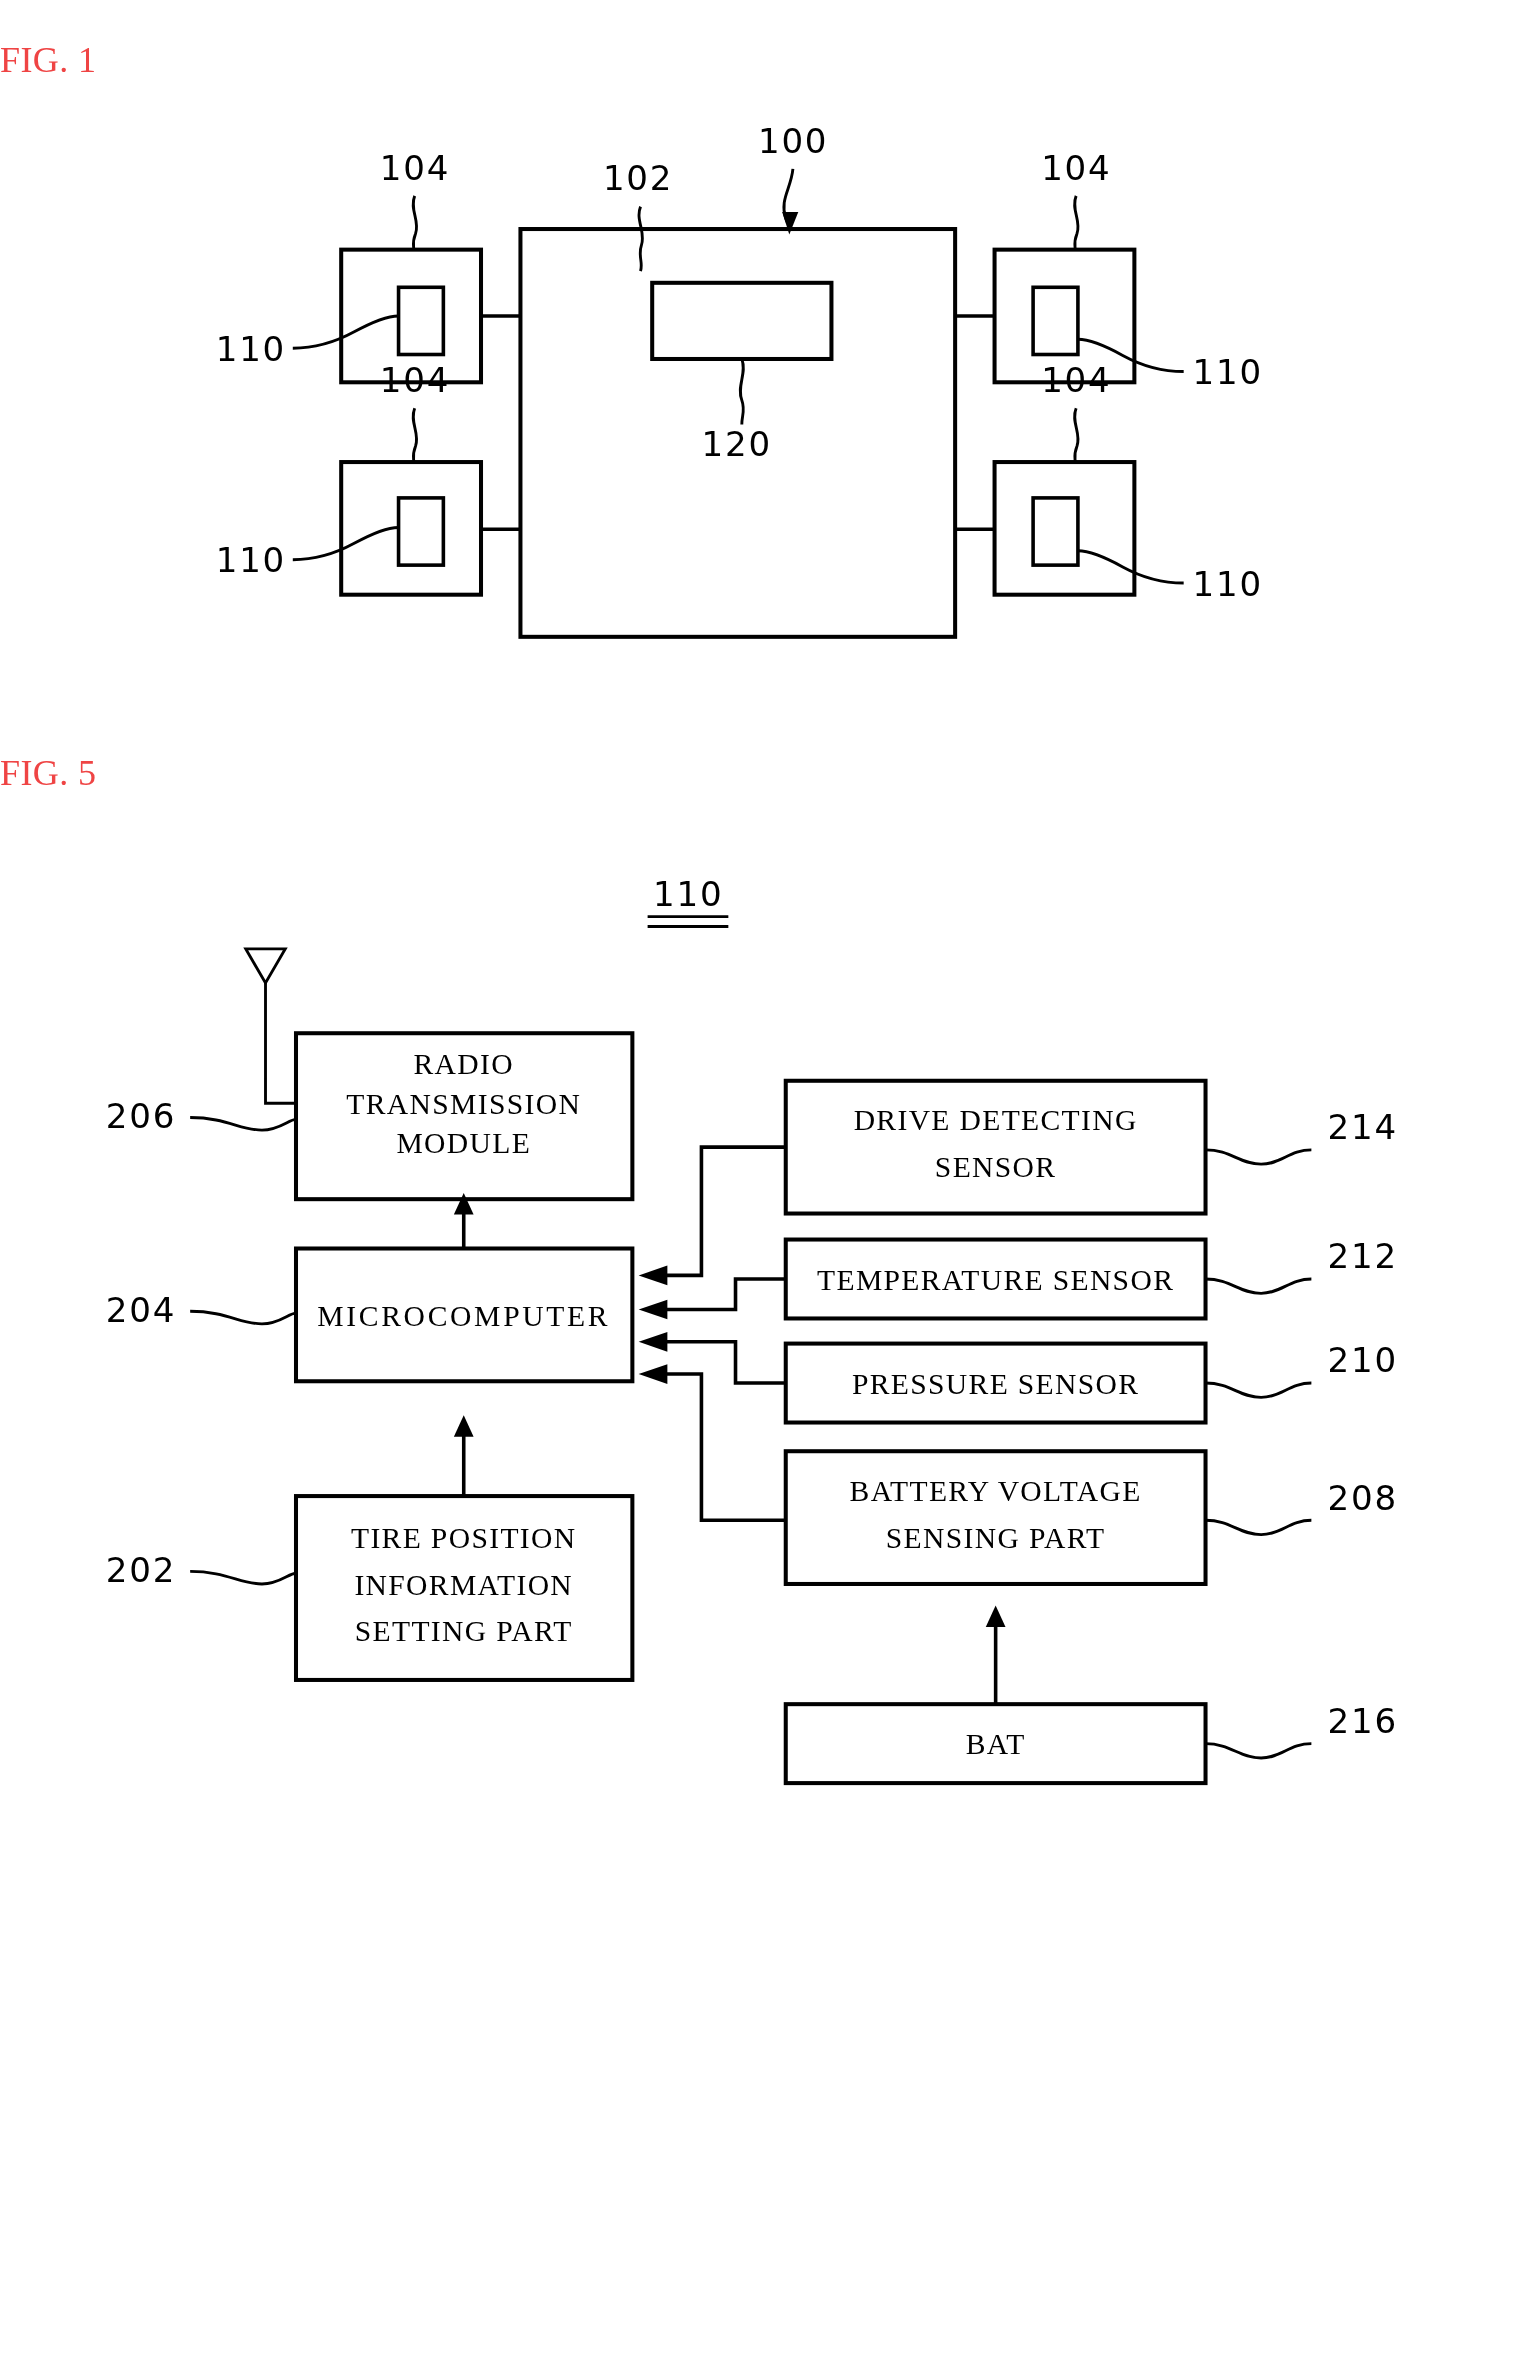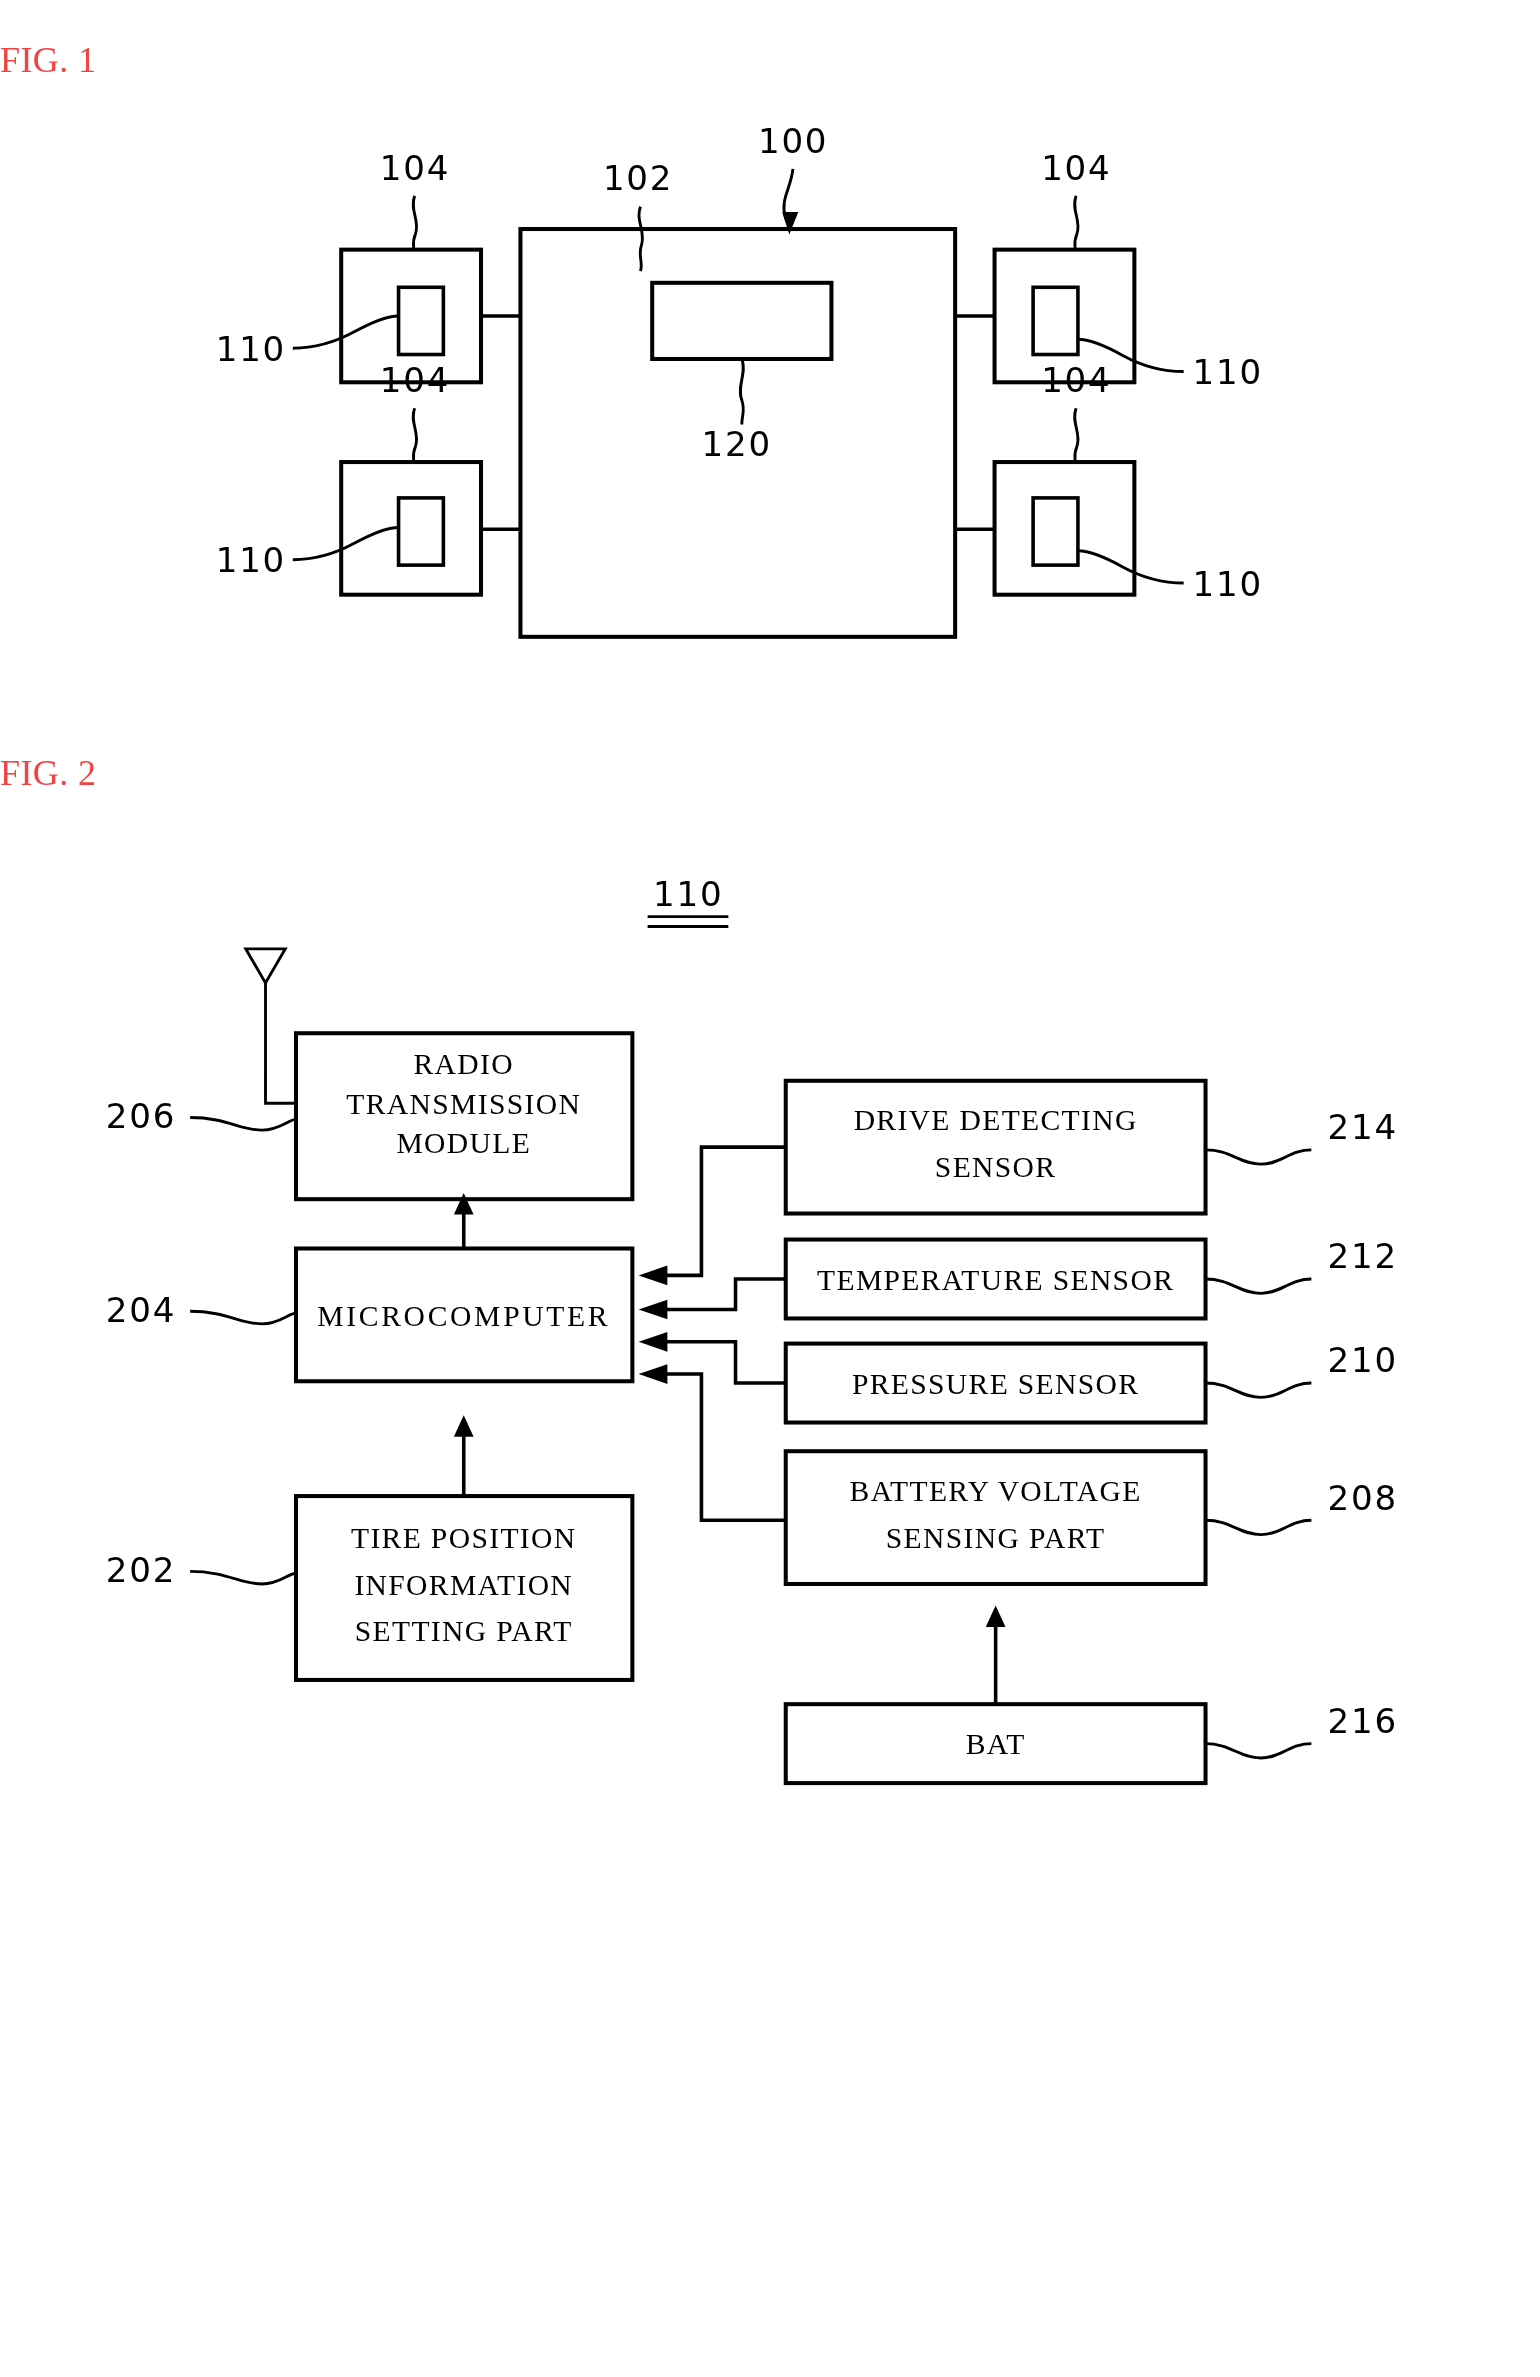--- a/index.html
+++ b/index.html
@@ -148,21 +148,21 @@
     <text class="ref" x="240" y="272">110</text>
     <text class="ref" x="240" y="508">110</text>
     <text class="ref" x="1330" y="298">110</text>
     <text class="ref" x="1330" y="534">110</text>
 
     <text class="ref" x="782" y="378">120</text>
 
   </svg>
   </div>
 
-  <div class="fig-title" id="fig2-title">FIG. 2</div>
+  <div class="fig-title" id="fig2-title">FIG. 5</div>
 
   <div class="svg-layer">
   <svg width="1541" height="1543" viewBox="0 0 1718 1720" style="position:absolute; left:0; top:834px;">
 
     <text class="ref" x="728" y="80">110</text>
     <path class="ln-thin" d="M722,92 L812,92 M722,103 L812,103"></path>
 
     <g>
       <polygon class="ln-thin" fill="#ffffff" points="274,128 318,128 296,166"></polygon>
       <path class="ln-thin" d="M296,166 L296,272"></path>

